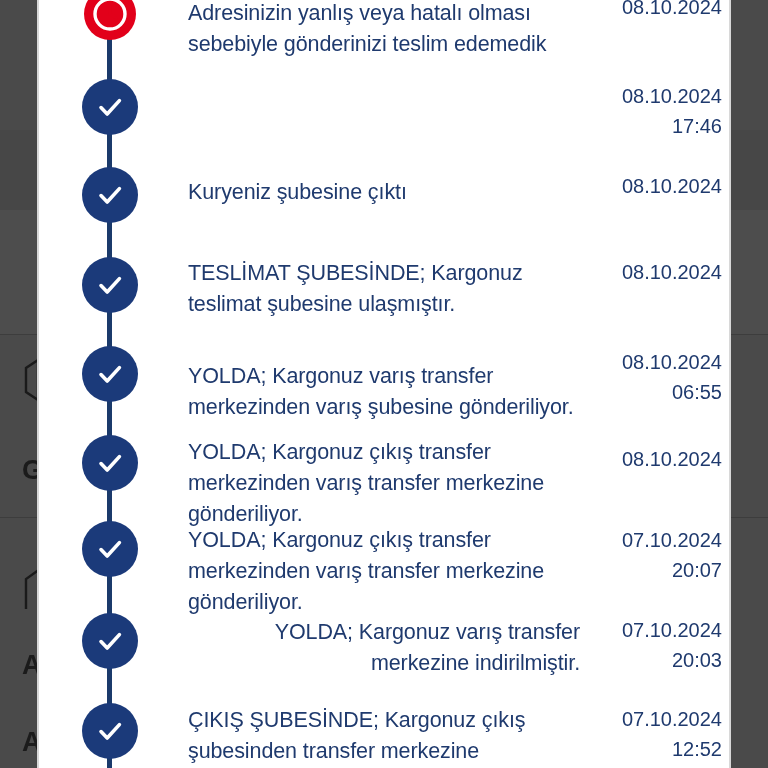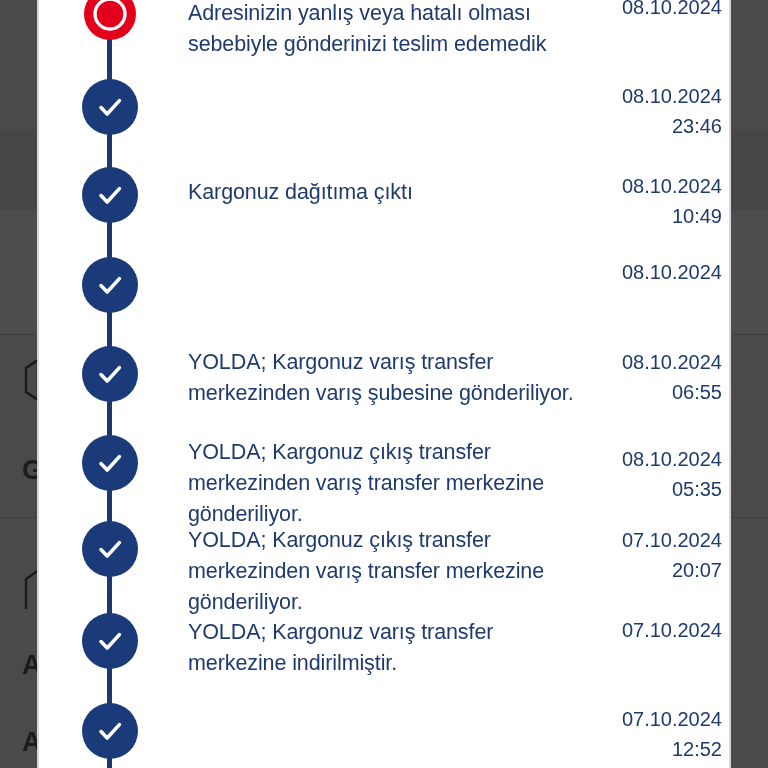--- a/index.html
+++ b/index.html
@@ -196,78 +196,80 @@
         </div>
         <div class="row-label" style="top: -2px;">Adresinizin yanlış veya hatalı olması sebebiyle gönderinizi teslim edemedik</div>
         <div class="row-date" style="top: -8px;"><span class="d1">08.10.2024</span></div>
         <div class="node" style="top: 79px;">
           <span>
             <svg width="32" height="32" viewBox="0 0 32 32" aria-hidden="true">
               <path d="M7 16.6 L13.2 23 L25.4 9.6" fill="none" stroke="#ffffff" stroke-width="3.6" stroke-linecap="round" stroke-linejoin="round"></path>
             </svg>
           </span>
         </div>
-        <div class="row-date" style="top: 81px;"><span class="d1">08.10.2024</span><span class="d2">23:46</span></div>
+        <div class="row-date" style="top: 81px;"><span class="d1">08.10.2024</span><span class="d2">17:46</span></div>
         <div class="node" style="top: 167px;">
           <span>
             <svg width="32" height="32" viewBox="0 0 32 32" aria-hidden="true">
               <path d="M7 16.6 L13.2 23 L25.4 9.6" fill="none" stroke="#ffffff" stroke-width="3.6" stroke-linecap="round" stroke-linejoin="round"></path>
             </svg>
           </span>
         </div>
-        <div class="row-label" style="top: 177px;">Kargonuz dağıtıma çıktı</div>
-        <div class="row-date" style="top: 171px;"><span class="d1">08.10.2024</span><span class="d2">10:49</span></div>
+        <div class="row-label" style="top: 177px;">Kuryeniz şubesine çıktı</div>
+        <div class="row-date" style="top: 171px;"><span class="d1">08.10.2024</span></div>
         <div class="node" style="top: 257px;">
           <span>
             <svg width="32" height="32" viewBox="0 0 32 32" aria-hidden="true">
               <path d="M7 16.6 L13.2 23 L25.4 9.6" fill="none" stroke="#ffffff" stroke-width="3.6" stroke-linecap="round" stroke-linejoin="round"></path>
             </svg>
           </span>
         </div>
+        <div class="row-label" style="top: 258px;">TESLİMAT ŞUBESİNDE; Kargonuz teslimat şubesine ulaşmıştır.</div>
         <div class="row-date" style="top: 257px;"><span class="d1">08.10.2024</span></div>
         <div class="node" style="top: 346px;">
           <span>
             <svg width="32" height="32" viewBox="0 0 32 32" aria-hidden="true">
               <path d="M7 16.6 L13.2 23 L25.4 9.6" fill="none" stroke="#ffffff" stroke-width="3.6" stroke-linecap="round" stroke-linejoin="round"></path>
             </svg>
           </span>
         </div>
-        <div class="row-label" style="top: 347px;">YOLDA; Kargonuz varış transfer merkezinden varış şubesine gönderiliyor.</div>
+        <div class="row-label" style="top: 361px;">YOLDA; Kargonuz varış transfer merkezinden varış şubesine gönderiliyor.</div>
         <div class="row-date" style="top: 347px;"><span class="d1">08.10.2024</span><span class="d2">06:55</span></div>
         <div class="node" style="top: 435px;">
           <span>
             <svg width="32" height="32" viewBox="0 0 32 32" aria-hidden="true">
               <path d="M7 16.6 L13.2 23 L25.4 9.6" fill="none" stroke="#ffffff" stroke-width="3.6" stroke-linecap="round" stroke-linejoin="round"></path>
             </svg>
           </span>
         </div>
         <div class="row-label" style="top: 437px;">YOLDA; Kargonuz çıkış transfer merkezinden varış transfer merkezine gönderiliyor.</div>
-        <div class="row-date" style="top: 444px;"><span class="d1">08.10.2024</span><span class="d2">05:35</span></div>
+        <div class="row-date" style="top: 444px;"><span class="d1">08.10.2024</span></div>
         <div class="node" style="top: 521px;">
           <span>
             <svg width="32" height="32" viewBox="0 0 32 32" aria-hidden="true">
               <path d="M7 16.6 L13.2 23 L25.4 9.6" fill="none" stroke="#ffffff" stroke-width="3.6" stroke-linecap="round" stroke-linejoin="round"></path>
             </svg>
           </span>
         </div>
         <div class="row-label" style="top: 525px;">YOLDA; Kargonuz çıkış transfer merkezinden varış transfer merkezine gönderiliyor.</div>
         <div class="row-date" style="top: 525px;"><span class="d1">07.10.2024</span><span class="d2">20:07</span></div>
         <div class="node" style="top: 613px;">
           <span>
             <svg width="32" height="32" viewBox="0 0 32 32" aria-hidden="true">
               <path d="M7 16.6 L13.2 23 L25.4 9.6" fill="none" stroke="#ffffff" stroke-width="3.6" stroke-linecap="round" stroke-linejoin="round"></path>
             </svg>
           </span>
         </div>
-        <div class="row-label" style="top: 617px;">YOLDA; Kargonuz varış transfer merkezine indirilmiştir.</div>
-        <div class="row-date" style="top: 615px;"><span class="d1">07.10.2024</span></div>
+        <div class="row-label" style="top: 617px; text-align: right;">YOLDA; Kargonuz varış transfer merkezine indirilmiştir.</div>
+        <div class="row-date" style="top: 615px;"><span class="d1">07.10.2024</span><span class="d2">20:03</span></div>
         <div class="node" style="top: 703px;">
           <span>
             <svg width="32" height="32" viewBox="0 0 32 32" aria-hidden="true">
               <path d="M7 16.6 L13.2 23 L25.4 9.6" fill="none" stroke="#ffffff" stroke-width="3.6" stroke-linecap="round" stroke-linejoin="round"></path>
             </svg>
           </span>
         </div>
+        <div class="row-label" style="top: 705px;">ÇIKIŞ ŞUBESİNDE; Kargonuz çıkış şubesinden transfer merkezine</div>
         <div class="row-date" style="top: 704px;"><span class="d1">07.10.2024</span><span class="d2">12:52</span></div>
       </div>
   </div>
 
 </div>
 
 </body></html>

